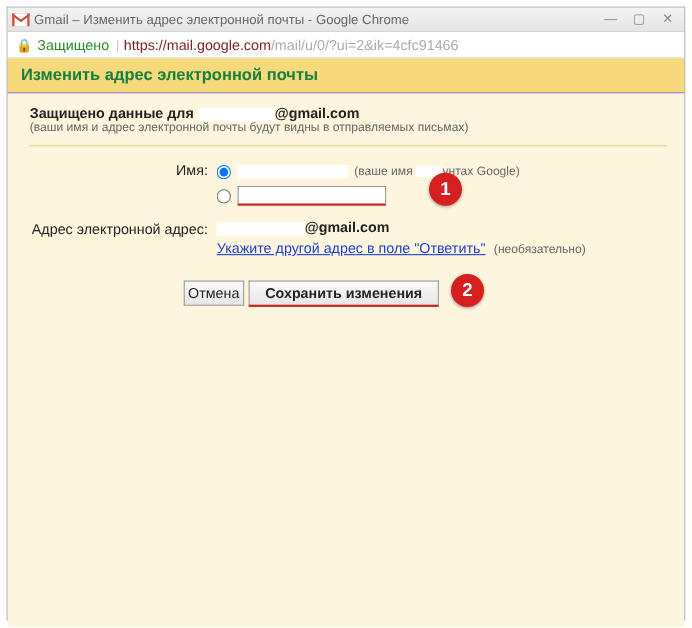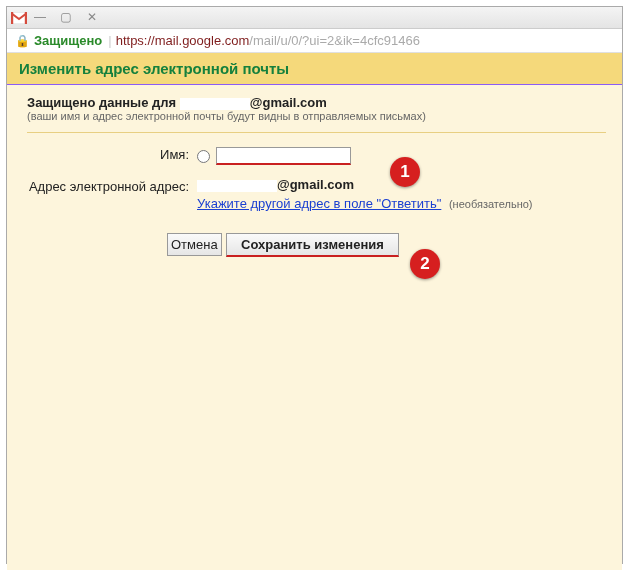--- a/index.html
+++ b/index.html
@@ -44,21 +44,21 @@
   }
   .addrbar {
     height: 24px;
     display: flex; align-items: center;
     padding: 0 8px;
     font-size: 13px;
     border-bottom: 1px solid #e0e0e0;
     background: #fff;
   }
   .lock-icon { color: #2a8a2a; margin-right: 4px; font-size: 12px; }
-  .secure { color: #2a8a2a; margin-right: 6px; font-weight: bold; }
+  .secure { color: #2a8a2a; margin-right: 6px; }
   .url-sep { color: #ccc; margin-right: 4px; }
   .url-grn { color: #7f1d1d; }
   .url-gry { color: #aaa; }
   .yellow-title {
     background: #f5d97b;
     padding: 7px 12px;
     font-size: 15px;
     font-weight: bold;
     color: #15803d;
     border-bottom: 1px solid #8b5cf6;
@@ -166,20 +166,21 @@
 
   <div class="titlebar">
     <span class="gmail-icon">
       <svg width="16" height="12" viewBox="0 0 16 12">
         <rect x="0" y="0" width="16" height="12" fill="#fff" stroke="#d6d6d6"></rect>
         <polyline points="0,1 8,7 16,1" fill="none" stroke="#d54b3d" stroke-width="2"></polyline>
         <rect x="0" y="0" width="2.2" height="12" fill="#d54b3d"></rect>
         <rect x="13.8" y="0" width="2.2" height="12" fill="#d54b3d"></rect>
       </svg>
     </span>
+    <span class="titlebar-text">Gmail – Изменить адрес электронной почты - Google Chrome</span>
     <div class="win-controls">
       <span class="win-btn">—</span>
       <span class="win-btn">▢</span>
       <span class="win-btn">✕</span>
     </div>
   </div>
 
   <div class="addrbar">
     <span class="lock-icon">🔒</span>
     <span class="secure">Защищено</span>
@@ -194,20 +195,25 @@
     <div class="subtitle">
       <span>Защищено данные для </span><span class="redacted" style="width:70px"></span><span>@gmail.com</span>
     </div>
     <div class="note">(ваши имя и адрес электронной почты будут видны в отправляемых письмах)</div>
     <hr class="hr">
 
     <div class="form-row">
       <div class="label-col">Имя:</div>
       <div class="field-col">
         <div class="radio-line">
+          <input type="radio" name="namemode" checked="" style="">
+          <span class="redacted" style="width:100px"></span>
+          <span class="hint"><span>(ваше имя </span><span class="redacted" style="width:24px;height:10px"></span><span>унтах Google)</span></span>
+        </div>
+        <div class="radio-line">
           <input type="radio" name="namemode" style="">
           <input type="text" class="name-input" value="" style="">
         </div>
       </div>
     </div>
 
     <div class="form-row email-row">
       <div class="label-col">Адрес электронной адрес:</div>
       <div class="field-col">
         <div>

